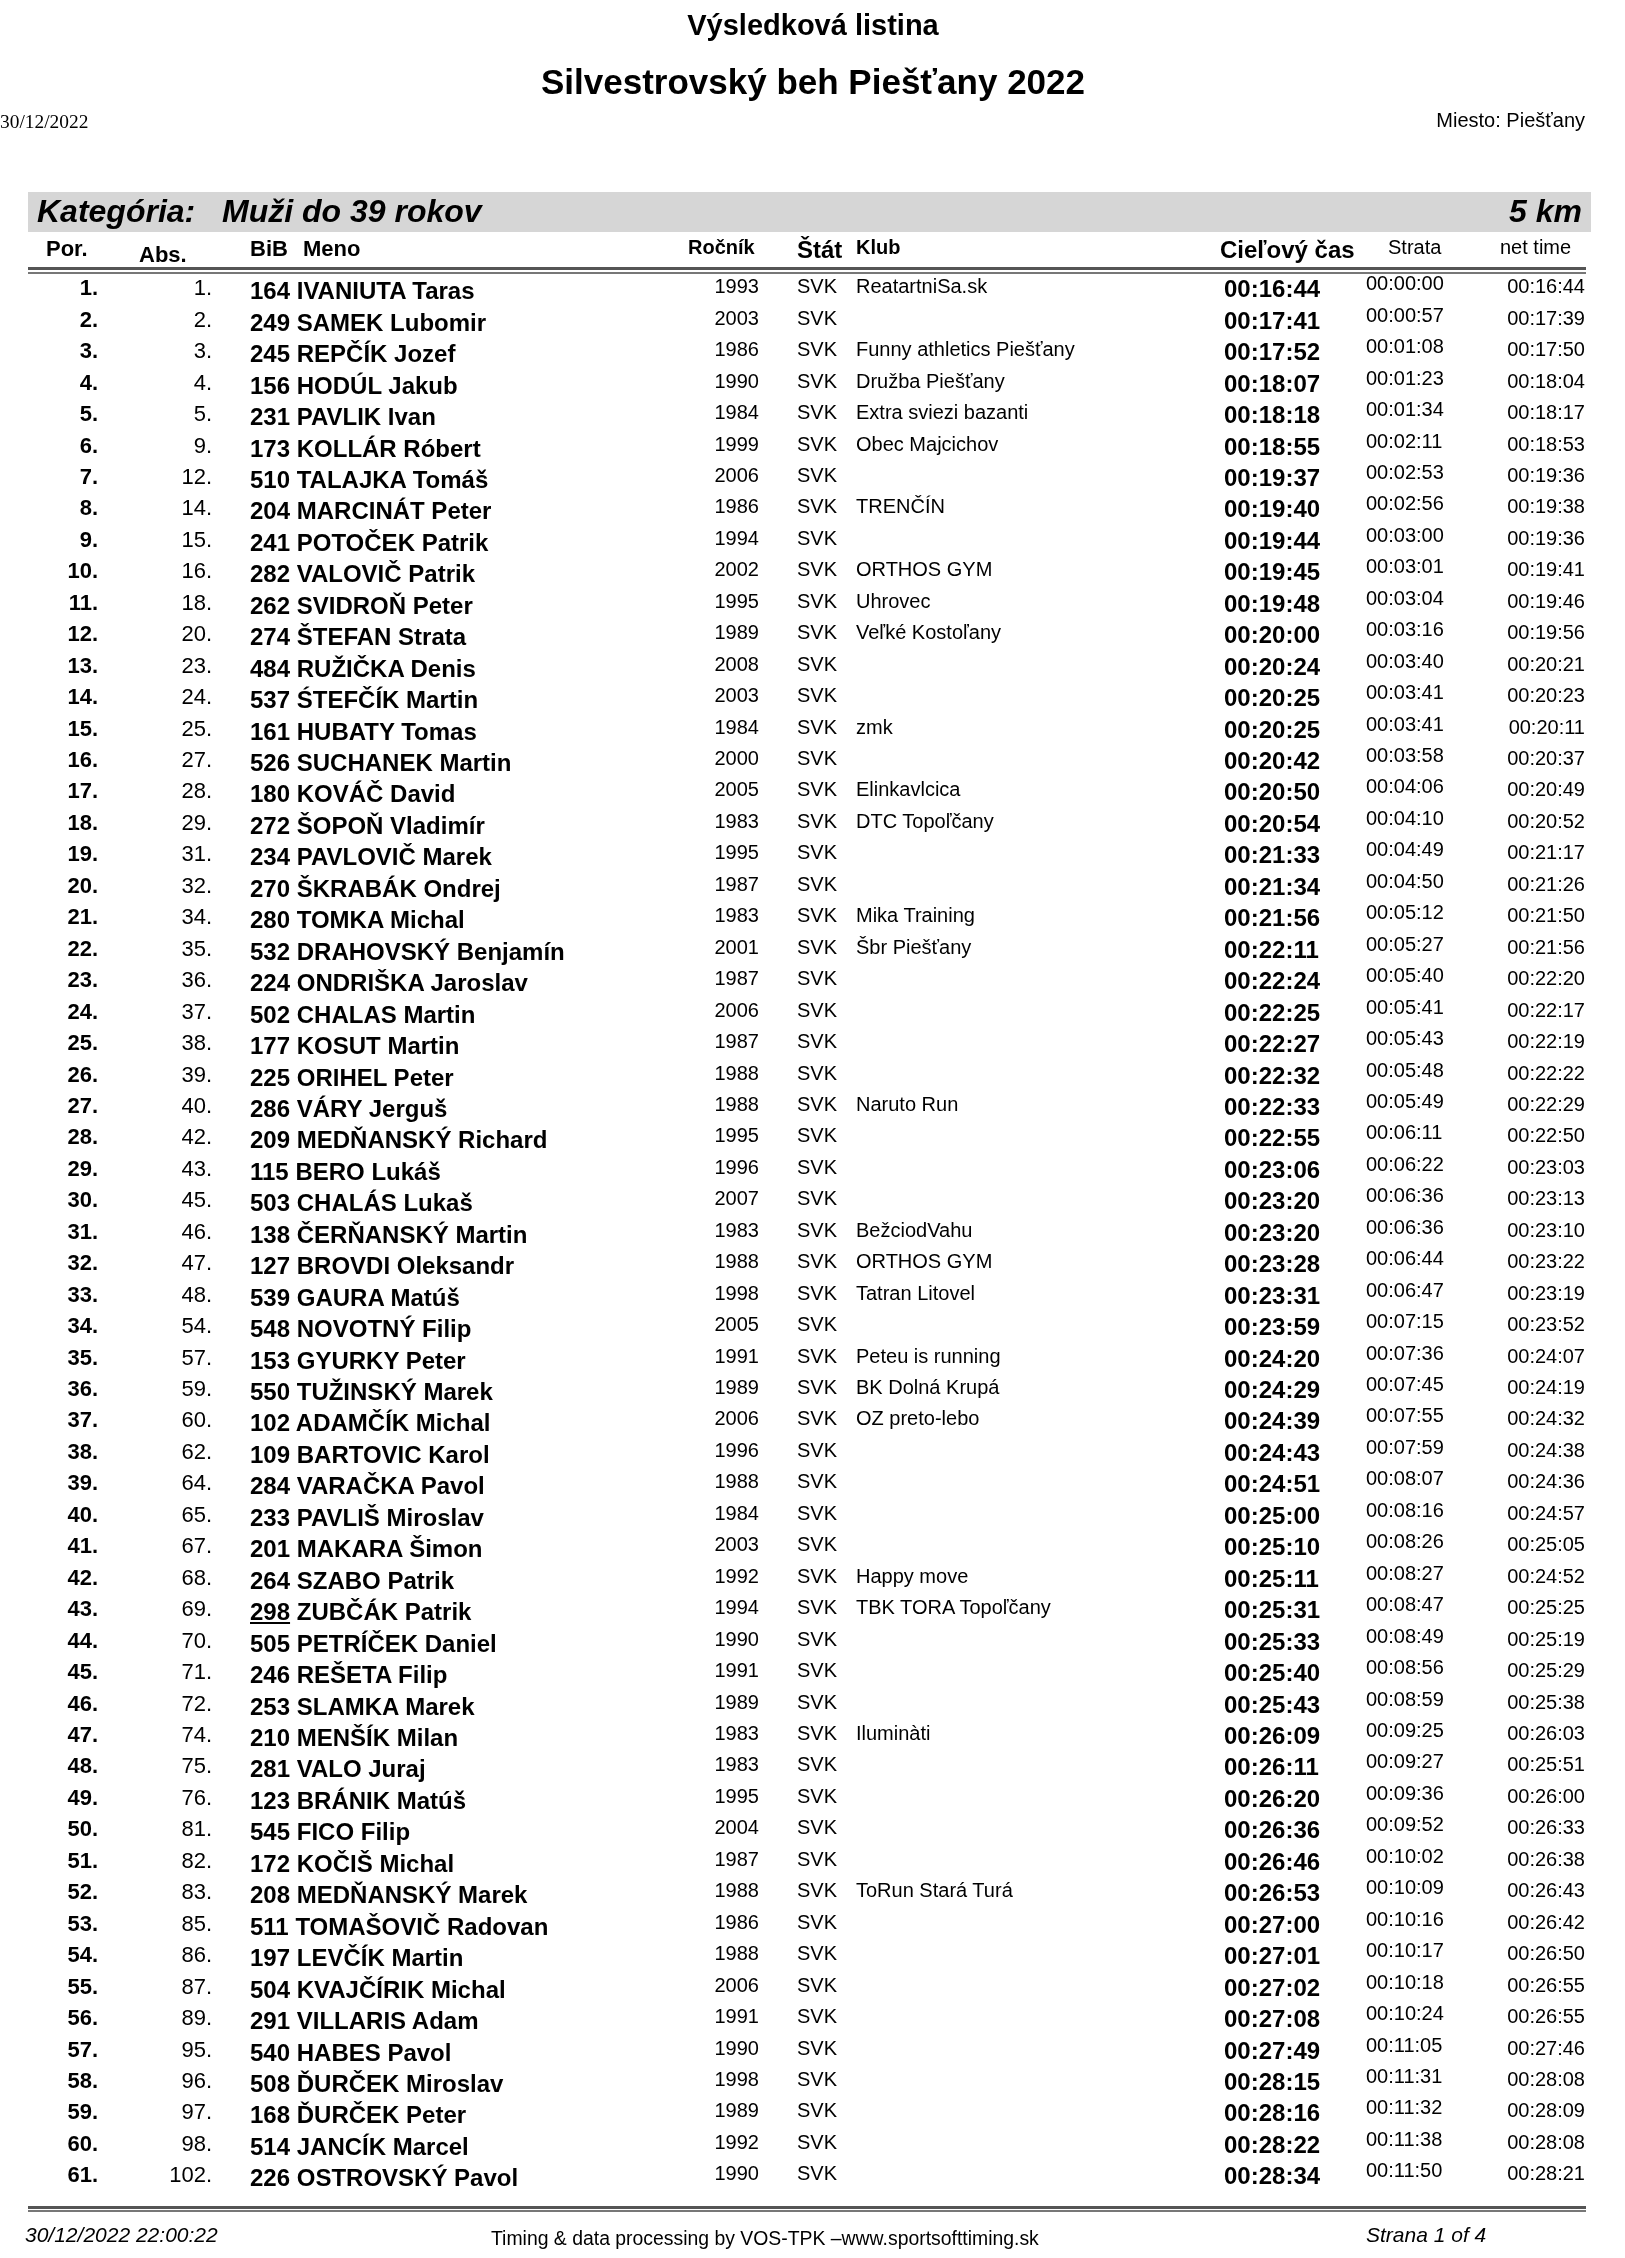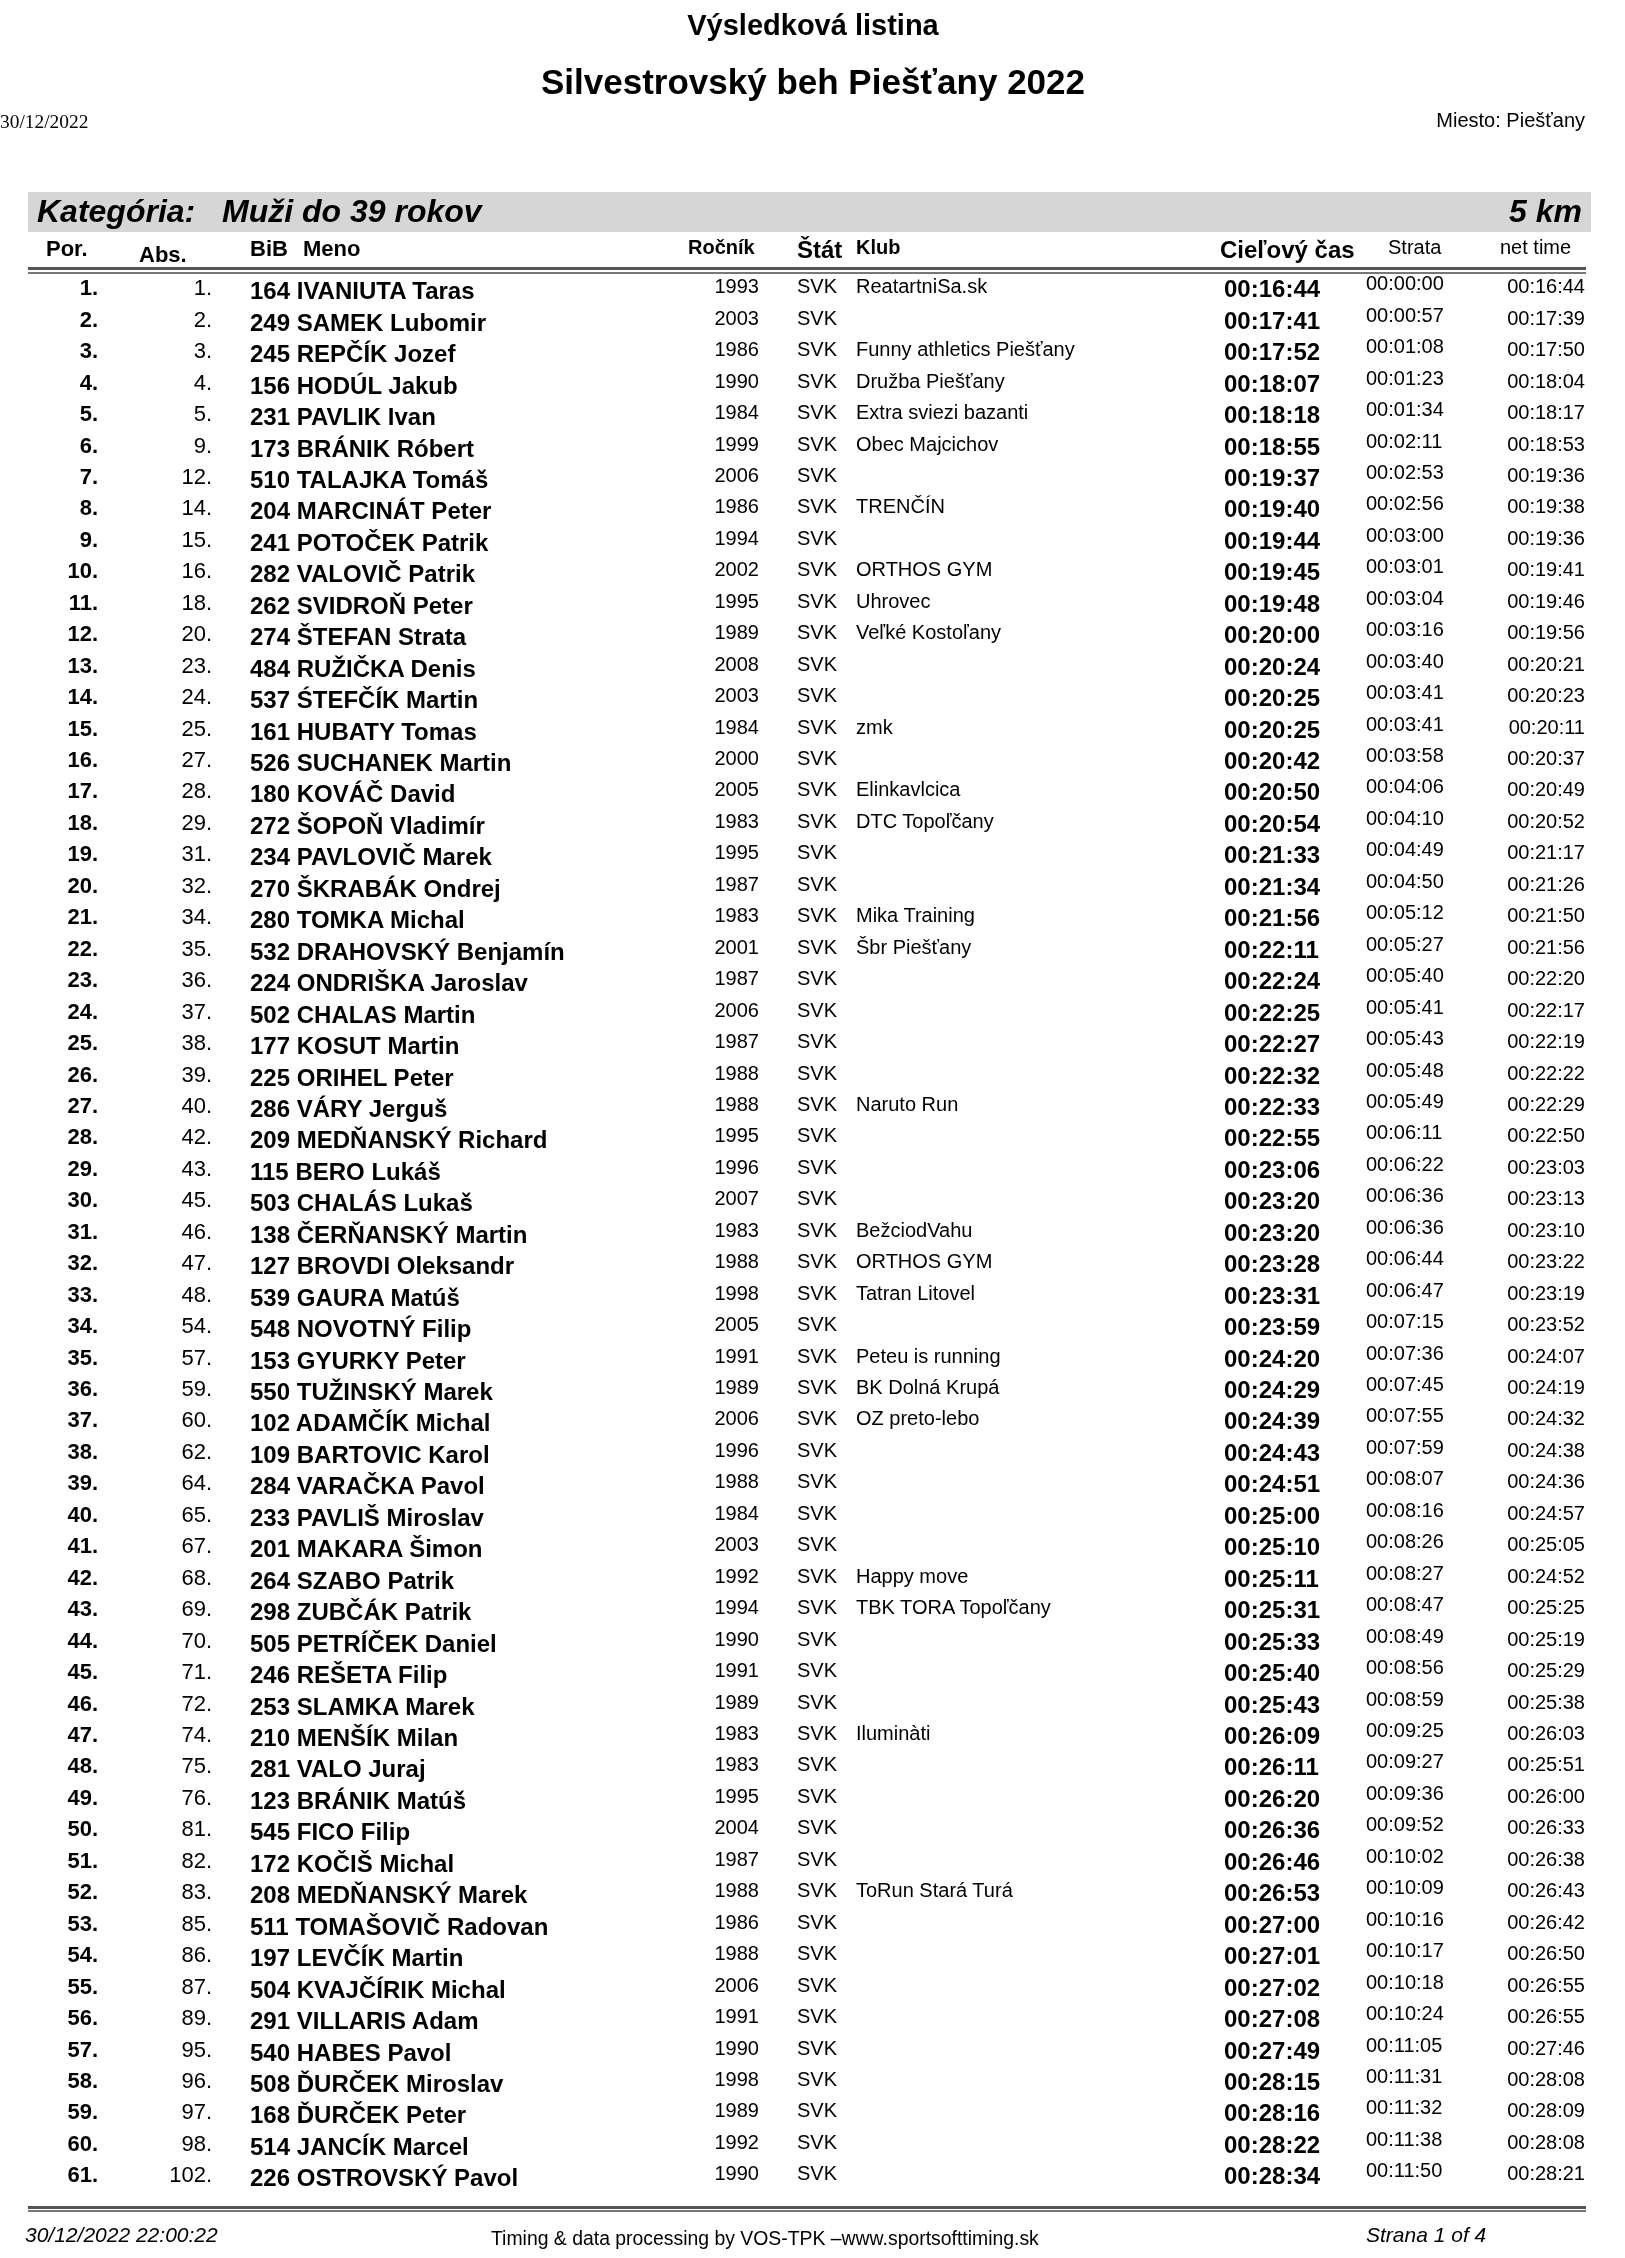--- a/index.html
+++ b/index.html
@@ -117,21 +117,21 @@
       <span class="c-year">1984</span>
       <span class="c-state">SVK</span>
       <span class="c-club">Extra sviezi bazanti</span>
       <span class="c-time">00:18:18</span>
       <span class="c-gap">00:01:34</span>
       <span class="c-net">00:18:17</span>
     </div>
     <div class="row" style="top: 433px;">
       <span class="c-por">6.</span>
       <span class="c-abs">9.</span>
-      <span class="c-name"><span style="position: static;">173</span> <span style="position: static;">BRÁNIK Róbert</span></span>
+      <span class="c-name"><span style="position: static;">173</span> <span style="position: static;">KOLLÁR Róbert</span></span>
       <span class="c-year">1999</span>
       <span class="c-state">SVK</span>
       <span class="c-club">Obec Majcichov</span>
       <span class="c-time">00:18:55</span>
       <span class="c-gap">00:02:11</span>
       <span class="c-net">00:18:53</span>
     </div>
     <div class="row" style="top: 464px;">
       <span class="c-por">7.</span>
       <span class="c-abs">12.</span>
@@ -524,21 +524,21 @@
       <span class="c-year">1992</span>
       <span class="c-state">SVK</span>
       <span class="c-club">Happy move</span>
       <span class="c-time">00:25:11</span>
       <span class="c-gap">00:08:27</span>
       <span class="c-net">00:24:52</span>
     </div>
     <div class="row" style="top: 1596px;">
       <span class="c-por">43.</span>
       <span class="c-abs">69.</span>
-      <span class="c-name"><span style="position: static;">298</span> <span style="position: static;">ZUBČÁK Patrik</span></span>
+      <span class="c-name"><span style="position: static; text-decoration: underline;">298</span> <span style="position: static;">ZUBČÁK Patrik</span></span>
       <span class="c-year">1994</span>
       <span class="c-state">SVK</span>
       <span class="c-club">TBK TORA Topoľčany</span>
       <span class="c-time">00:25:31</span>
       <span class="c-gap">00:08:47</span>
       <span class="c-net">00:25:25</span>
     </div>
     <div class="row" style="top: 1628px;">
       <span class="c-por">44.</span>
       <span class="c-abs">70.</span>

